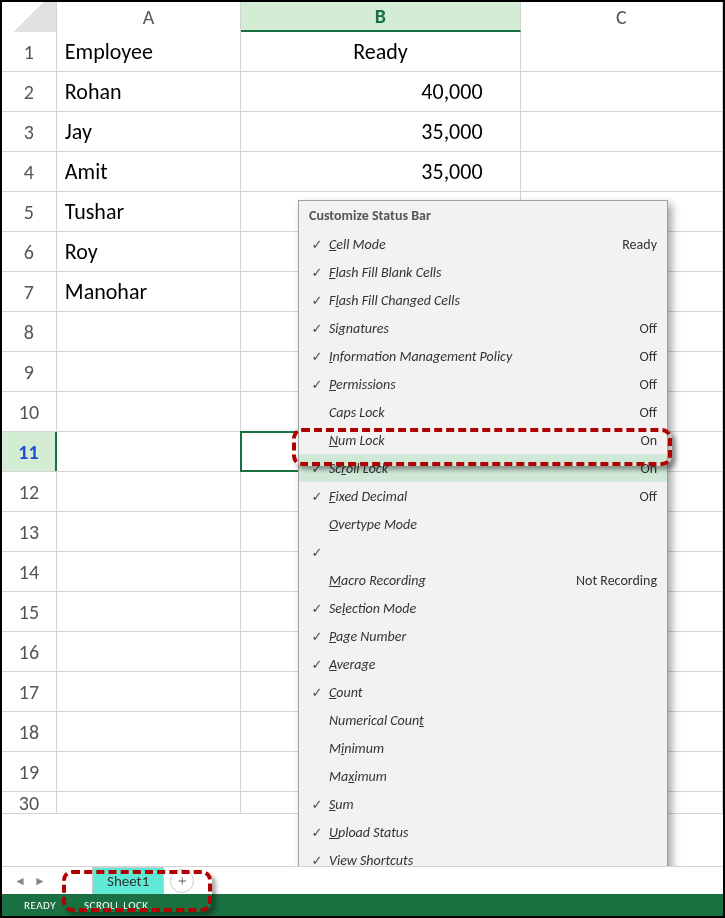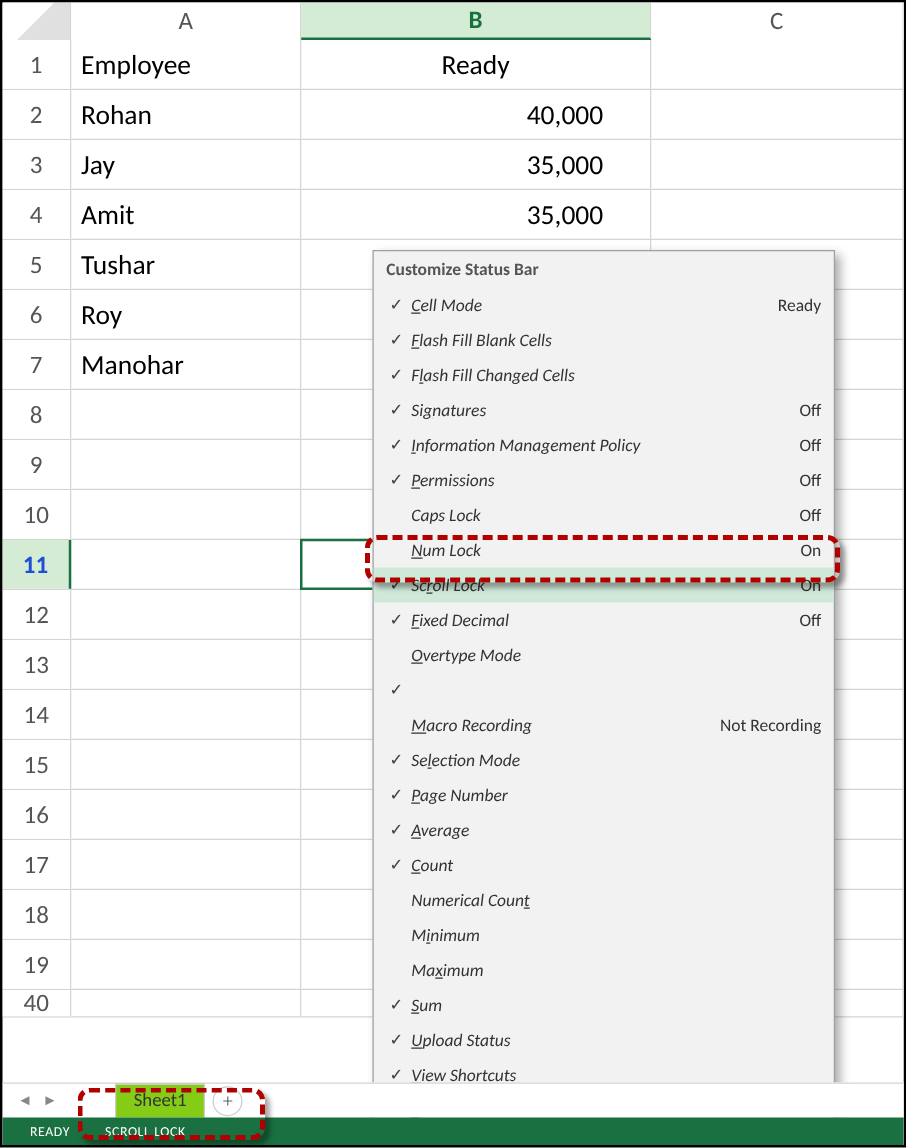--- a/index.html
+++ b/index.html
@@ -102,21 +102,21 @@
       border-top: 1px solid #d4d4d4;
       display: flex;
       align-items: center;
     }
     .tab-nav { width: 90px; display:flex; gap:4px; padding-left:12px; color:#888; font-size:12px;}
     .sheet-tab {
       font-size: 15px;
       padding: 4px 14px;
       border: 1px solid #ccc;
       border-bottom: none;
-      background: #84cc16;
+      background: #5eead4;
       color:#333;
     }
     .add-sheet {
       width: 24px; height: 24px; border:1px solid #ccc; border-radius:50%;
       margin-left:6px; display:flex; align-items:center; justify-content:center;
       font-size:14px; color:#666;
     }
 
     
     .status-bar {
@@ -311,21 +311,21 @@
       <div class="cell col-b"></div>
       <div class="cell col-c"></div>
     </div>
     <div class="grid-row">
       <div class="row-header">19</div>
       <div class="cell col-a"></div>
       <div class="cell col-b"></div>
       <div class="cell col-c"></div>
     </div>
     <div class="grid-row last-row">
-      <div class="row-header">40</div>
+      <div class="row-header">30</div>
       <div class="cell col-a"></div>
       <div class="cell col-b"></div>
       <div class="cell col-c"></div>
     </div>
   </div>
 
 <div class="context-menu" id="context-menu">
   <div class="menu-title">Customize Status Bar</div>
 <div class="menu-item">
       <div class="check">✓</div>

